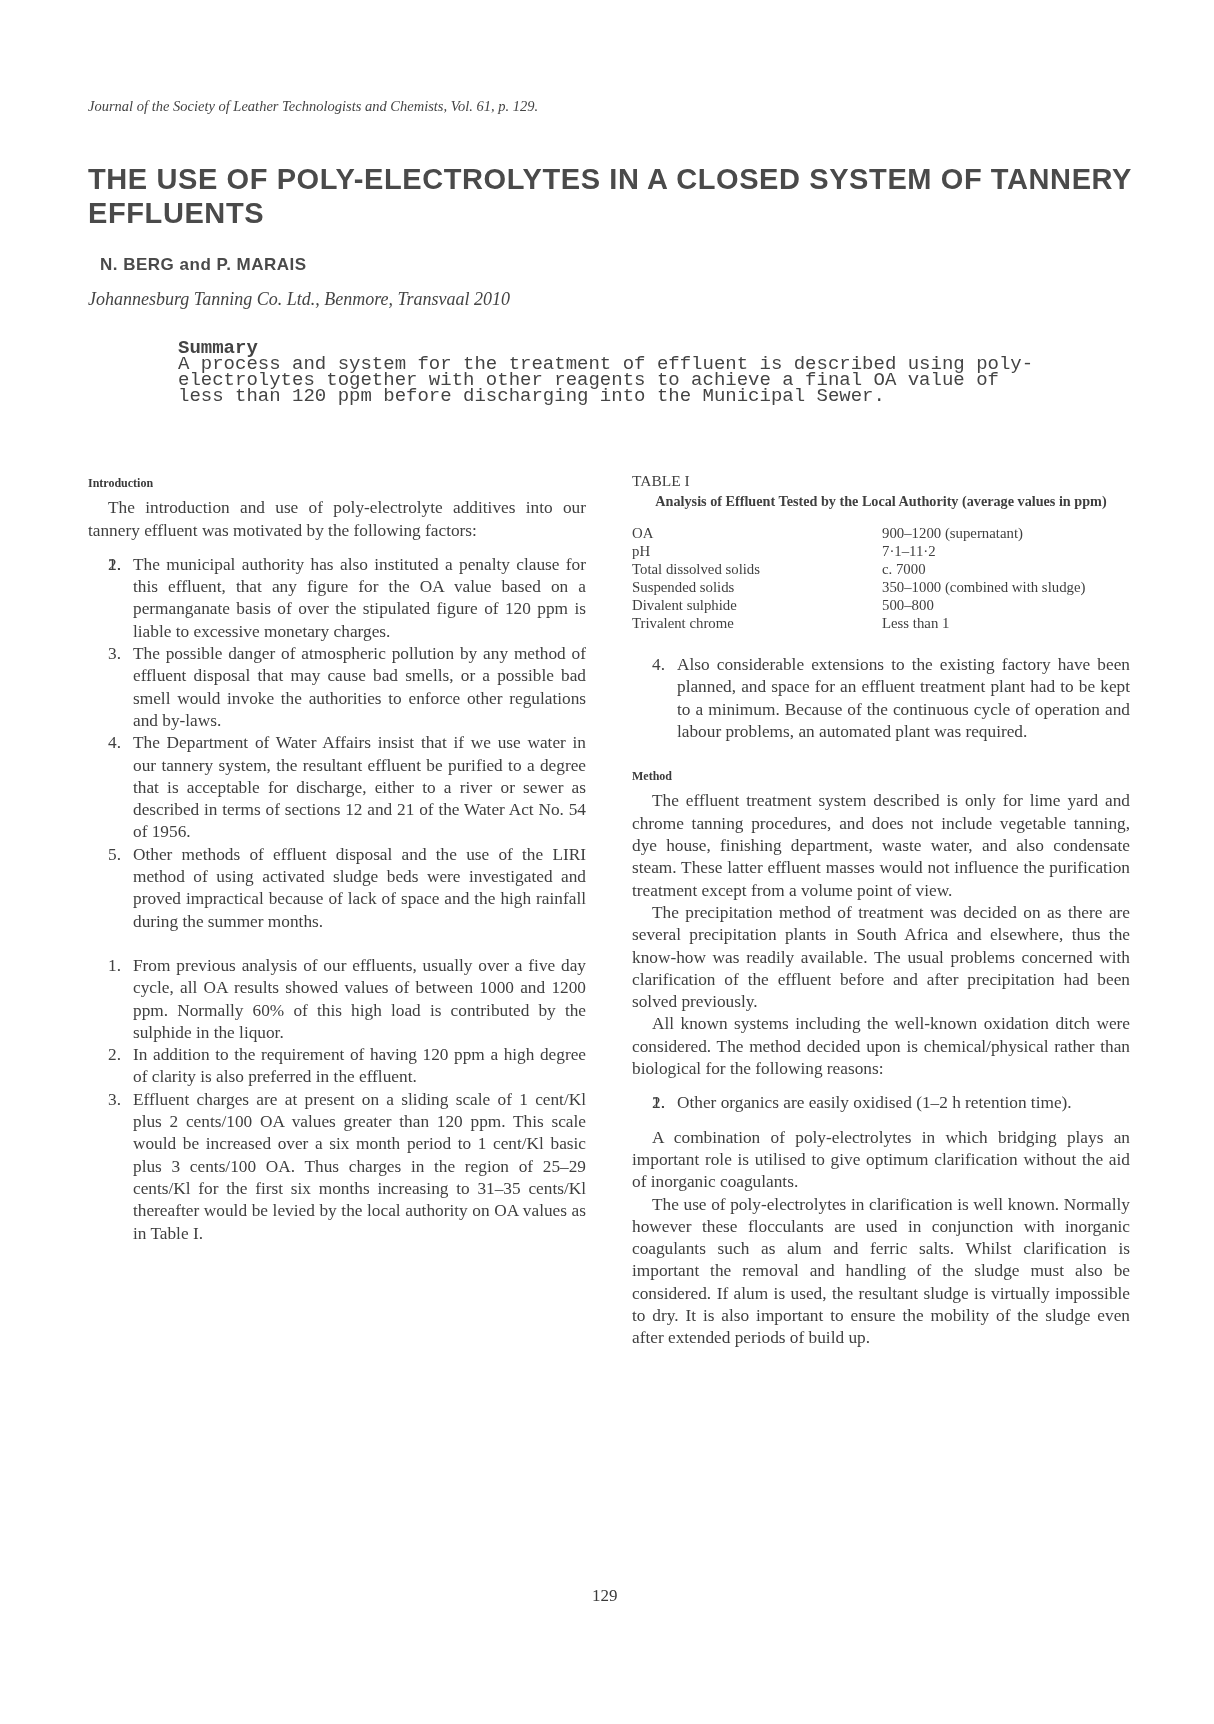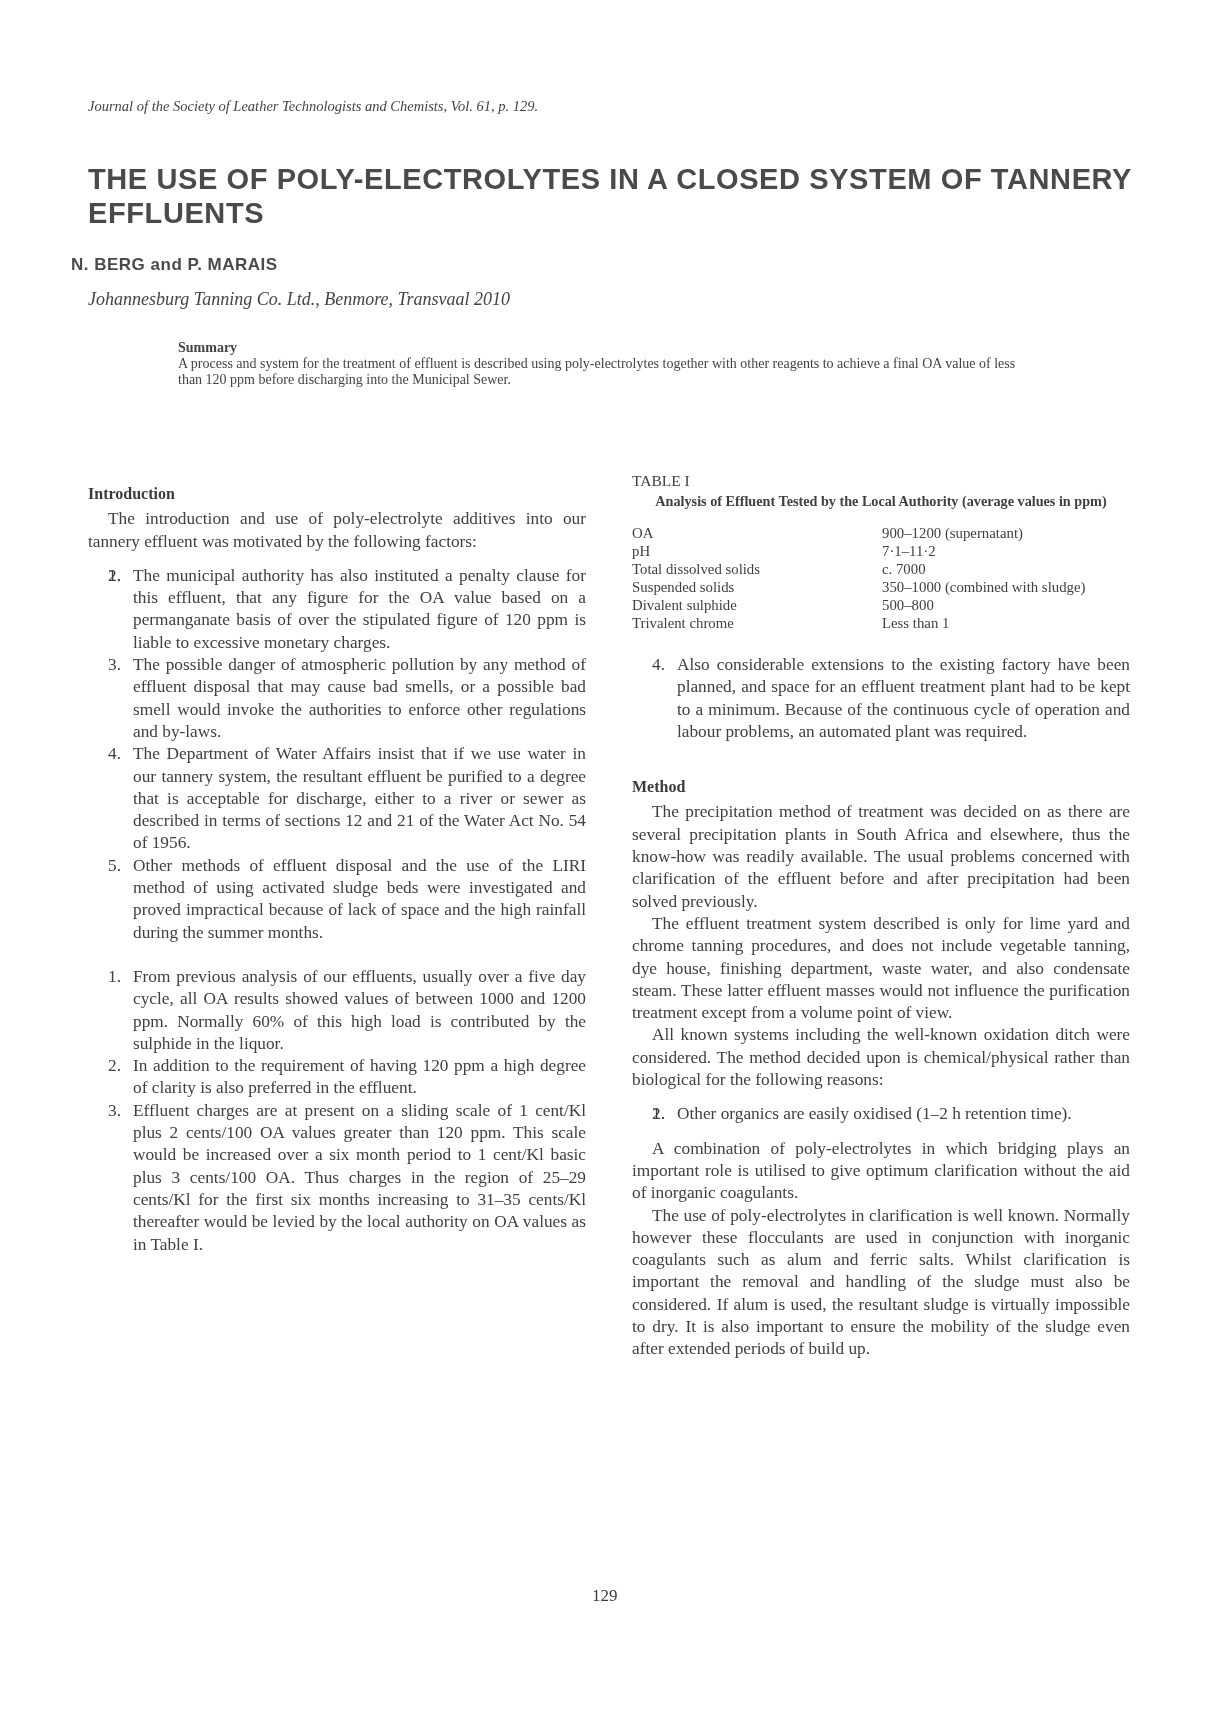--- a/index.html
+++ b/index.html
@@ -12,42 +12,42 @@
       position: absolute; left: 88px; top: 98px;
       font-style: italic; font-size: 14.5px; color: #444;
     }
     .title {
       position: absolute; left: 88px; top: 162px; width: 1060px;
       font-family: "Liberation Sans", "DejaVu Sans", sans-serif;
       font-weight: bold; font-size: 29px; line-height: 34px;
       letter-spacing: 0.6px; color: #4a4a4a; margin: 0;
     }
     .authors {
-      position: absolute; left: 71px; top: 255px;
+      position: absolute; left: 100px; top: 255px;
       font-family: "Liberation Sans", "DejaVu Sans", sans-serif;
       font-weight: bold; font-size: 17px; color: #4a4a4a; letter-spacing: 0.5px;
     }
     .affil {
       position: absolute; left: 88px; top: 289px;
       font-style: italic; font-size: 18px; color: #444;
     }
     .summary {
       position: absolute; left: 178px; top: 340px; width: 860px;
-      font-size: 14px; line-height: 16px; color: #444;
+      font-size: 19px; line-height: 16px; color: #444; font-family: Liberation Mono, monospace;
     }
     .summary .sum-head { font-weight: bold; }
     .col {
       position: absolute; top: 472px; width: 498px;
       font-size: 17.3px; line-height: 22.3px; color: #3f3f3f;
       text-align: justify;
     }
     .col.left { left: 88px; }
     .col.right { left: 632px; }
     h2.sec {
-      font-size: 16px; font-weight: bold; margin: 11px 0 3px 0; color: #3a3a3a;
+      font-size: 12px; font-weight: bold; margin: 0 0 3px 0; color: #3a3a3a;
     }
     p.para { margin: 0; text-indent: 20px; }
     ol.items { margin: 0; padding: 0; list-style: none; }
     ol.items li { position: relative; padding-left: 45px; }
     ol.items li .num { position: absolute; left: 20px; top: 0; }
     .gap-s { height: 12px; }
     .gap-m { height: 22px; }
     .table-block { font-size: 14.8px; line-height: 18px; color: #3f3f3f; }
     .table-block .t-title { text-align: left; font-size: 15.5px; margin-bottom: 2px; }
     .table-block .t-caption { text-align: center; font-weight: bold; font-size: 14.2px; line-height: 18px; margin-bottom: 14px; }
@@ -126,22 +126,22 @@
           </tr>
       </tbody>
     </table>
   </div>
   <div class="gap-m"></div>
   <ol class="items">
     <li><span class="num">4.</span><span>Also considerable extensions to the existing factory have been planned, and space for an effluent treatment plant had to be kept to a minimum. Because of the continuous cycle of operation and labour problems, an automated plant was required.</span></li>
   </ol>
   <div class="gap-m"></div>
   <h2 class="sec">Method</h2>
+  <p class="para">The effluent treatment system described is only for lime yard and chrome tanning procedures, and does not include vegetable tanning, dye house, finishing department, waste water, and also condensate steam. These latter effluent masses would not influence the purification treatment except from a volume point of view.</p>
   <p class="para">The precipitation method of treatment was decided on as there are several precipitation plants in South Africa and elsewhere, thus the know-how was readily available. The usual problems concerned with clarification of the effluent before and after precipitation had been solved previously.</p>
-  <p class="para">The effluent treatment system described is only for lime yard and chrome tanning procedures, and does not include vegetable tanning, dye house, finishing department, waste water, and also condensate steam. These latter effluent masses would not influence the purification treatment except from a volume point of view.</p>
   <p class="para">All known systems including the well-known oxidation ditch were considered. The method decided upon is chemical/physical rather than biological for the following reasons:</p>
   <div class="gap-s"></div>
   <ol class="items">
     <li><span class="num">1.</span></li>
     <li><span class="num">2.</span><span>Other organics are easily oxidised (1–2 h retention time).</span></li>
   </ol>
   <div class="gap-s"></div>
   <p class="para">A combination of poly-electrolytes in which bridging plays an important role is utilised to give optimum clarification without the aid of inorganic coagulants.</p>
   <p class="para">The use of poly-electrolytes in clarification is well known. Normally however these flocculants are used in conjunction with inorganic coagulants such as alum and ferric salts. Whilst clarification is important the removal and handling of the sludge must also be considered. If alum is used, the resultant sludge is virtually impossible to dry. It is also important to ensure the mobility of the sludge even after extended periods of build up.</p>
 </div>

